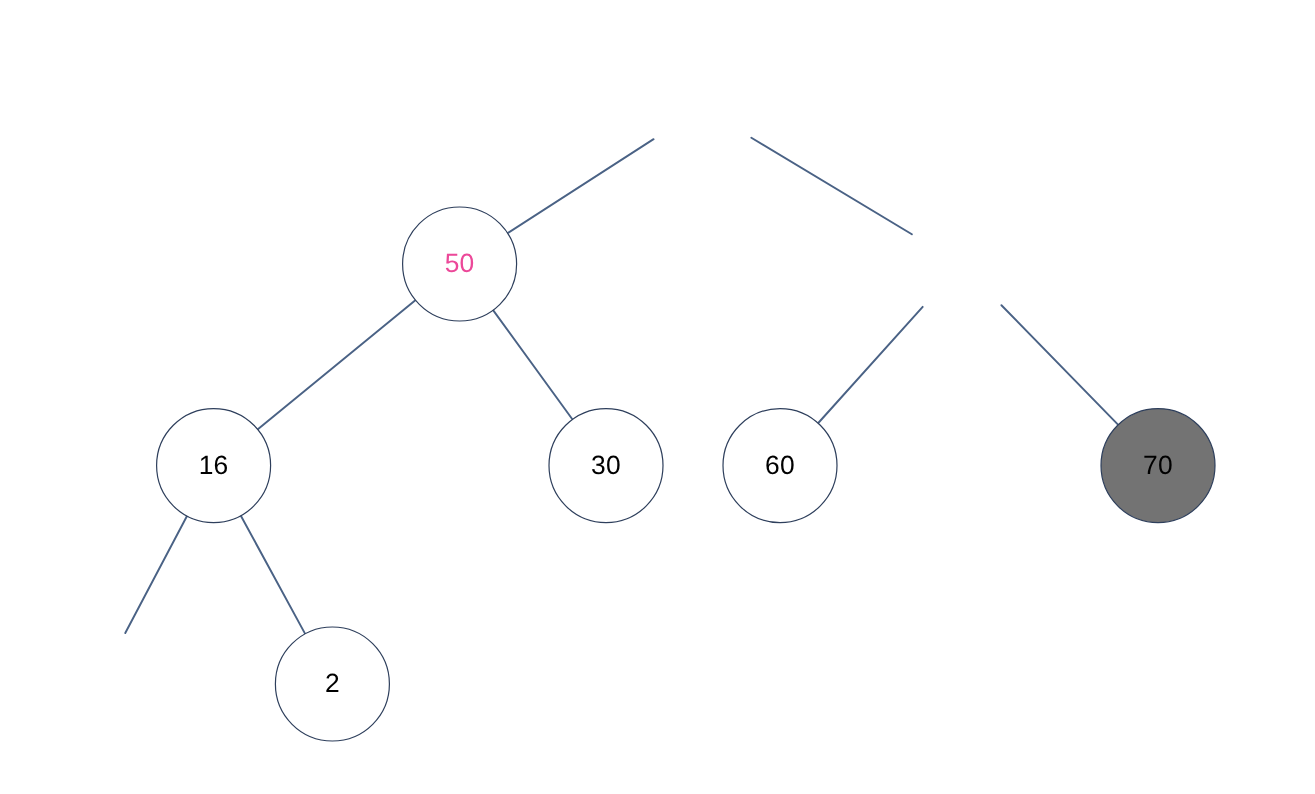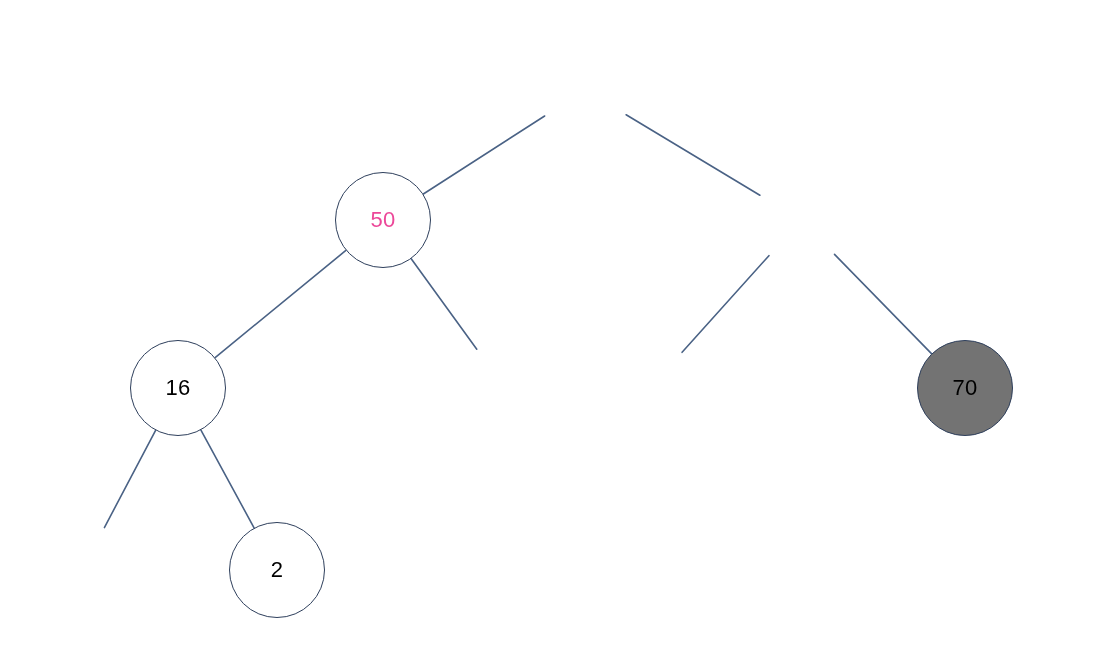--- a/index.html
+++ b/index.html
@@ -55,19 +55,25 @@
       <line x1="834.5297627898425" y1="254.34756188227766" x2="931.4702372101575" y2="353.65243811772234" stroke="#4a6285" stroke-width="1.6" stroke-linecap="round"></line>
       <line x1="155.60572311454365" y1="430.45581659534434" x2="104.39427688545635" y2="527.5441834046557" stroke="#4a6285" stroke-width="1.6" stroke-linecap="round"></line>
       <line x1="200.93619013056224" y1="430.16552125012447" x2="254.06380986943776" y2="527.8344787498755" stroke="#4a6285" stroke-width="1.6" stroke-linecap="round"></line>
     </svg>
     <div class="tree-node" style="left: 335px; top: 172px; width: 96px; height: 96px; border: 1.6px solid rgb(46, 63, 92); background: rgb(255, 255, 255);">
       <span class="node-label" style="font-size: 22px; color: #ec4899;">50</span>
     </div>
     <div class="tree-node" style="left: 130px; top: 340px; width: 96px; height: 96px; border: 1.6px solid rgb(46, 63, 92); background: rgb(255, 255, 255);">
       <span class="node-label" style="font-size: 22px; color: rgb(0, 0, 0);">16</span>
     </div>
+    <div class="tree-node" style="left: 457px; top: 340px; width: 96px; height: 96px; border: 1.6px solid rgb(46, 63, 92); background: rgb(255, 255, 255);">
+      <span class="node-label" style="font-size: 22px; color: rgb(0, 0, 0);">30</span>
+    </div>
+    <div class="tree-node" style="left: 602px; top: 340px; width: 96px; height: 96px; border: 1.6px solid rgb(46, 63, 92); background: rgb(255, 255, 255);">
+      <span class="node-label" style="font-size: 22px; color: rgb(0, 0, 0);">60</span>
+    </div>
     <div class="tree-node" style="left: 917px; top: 340px; width: 96px; height: 96px; border: 1.6px solid rgb(46, 63, 92); background: #737373;">
       <span class="node-label" style="font-size: 22px; color: rgb(0, 0, 0);">70</span>
     </div>
     <div class="tree-node" style="left: 229px; top: 522px; width: 96px; height: 96px; border: 1.6px solid rgb(46, 63, 92); background: rgb(255, 255, 255);">
       <span class="node-label" style="font-size: 22px; color: rgb(0, 0, 0);">2</span>
     </div>
   </div>
 
 </body></html>

